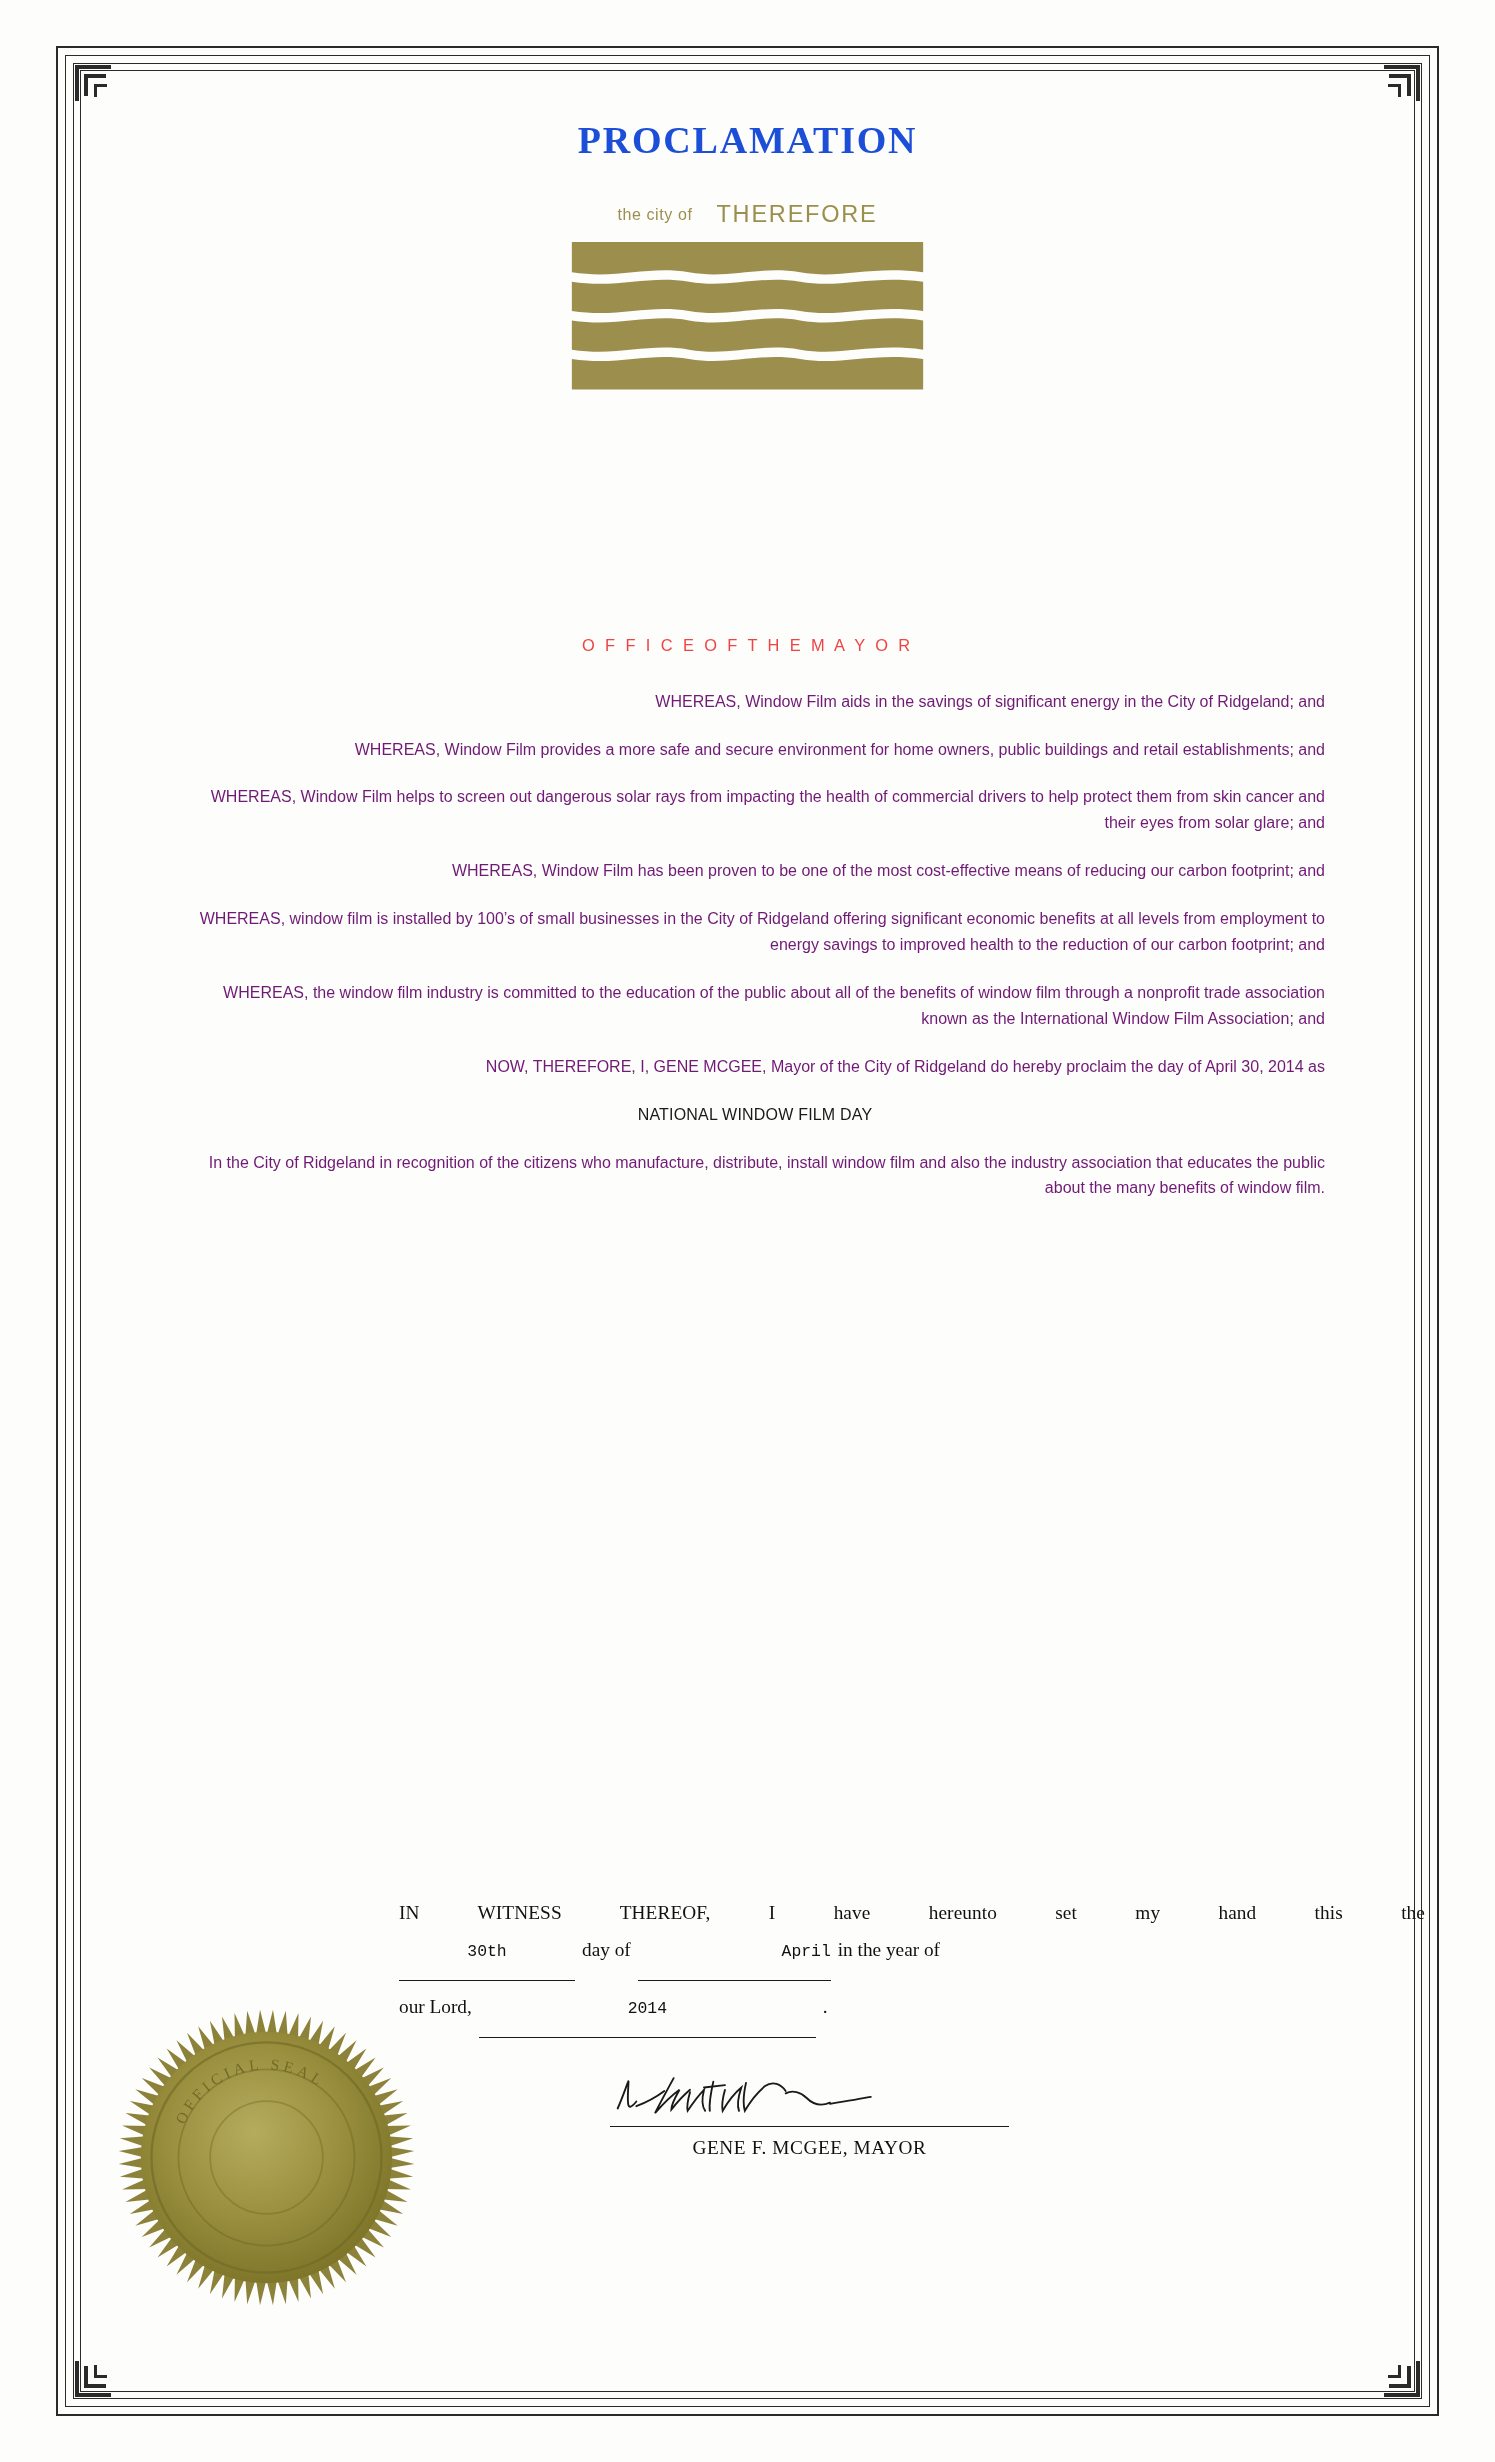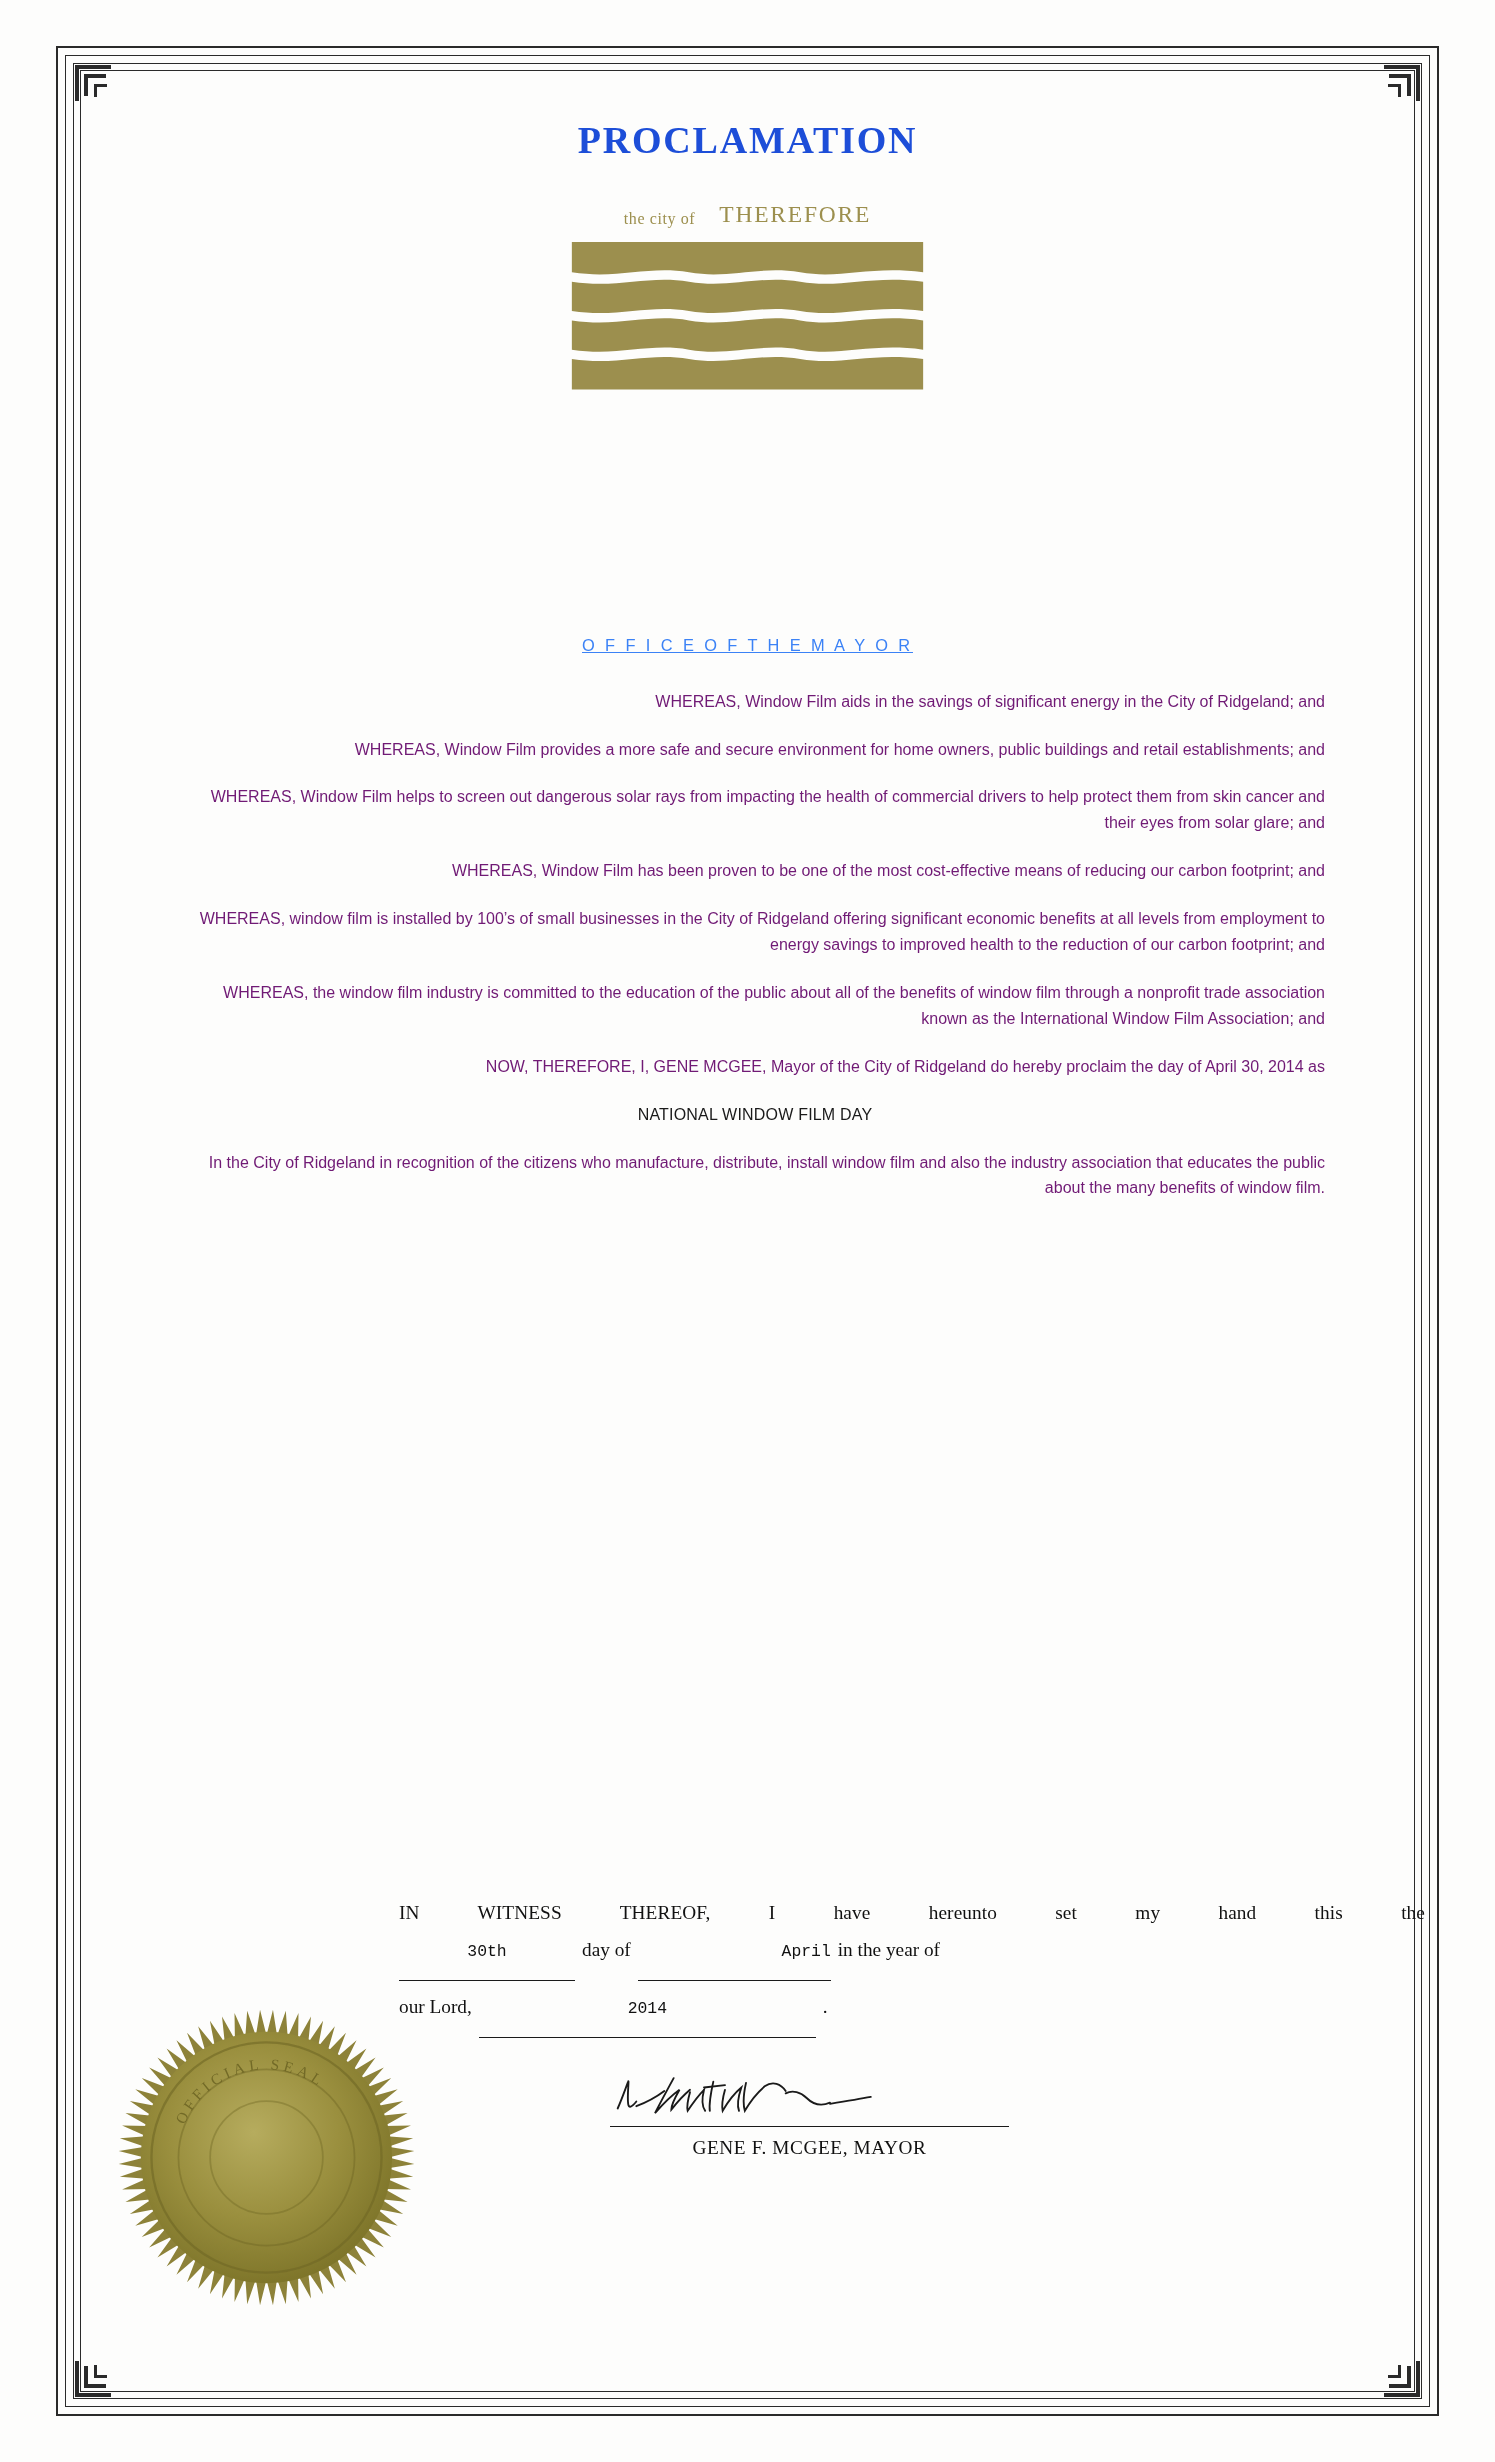--- a/index.html
+++ b/index.html
@@ -98,25 +98,25 @@
   }
 
   
   .logo-wrap {
     margin-top: 39px;
     display: flex;
     flex-direction: column;
     align-items: center;
   }
   .logo-text {
-    font-family: Liberation Serif, serif;
+    font-family: Liberation Sans, sans-serif;
     color: #9c8f4e;
     letter-spacing: 0.6px;
     display: flex;
-    align-items: flex-end;
+    align-items: center;
     gap: 24px;
   }
   .logo-text .small {
     font-size: 16px;
     letter-spacing: 0.6px;
   }
   .logo-text .big {
     font-size: 23.5px;
     letter-spacing: 1.8px;
   }
@@ -125,22 +125,21 @@
     width: 363px;
     height: 167px;
   }
 
   
   .office-line {
     text-align: center;
     font-size: 16.4px;
     letter-spacing: 2.9px;
     margin-top: 233px;
-    color: #3b82f6;
-    text-decoration: underline;
+    color: #ef4444;
   }
   .body-block {
     margin-top: 34px;
     padding-left: 91px;
     padding-right: 76px;
   }
   .para {
     font-size: 16px;
     line-height: 1.62;
     margin-bottom: 22px;

